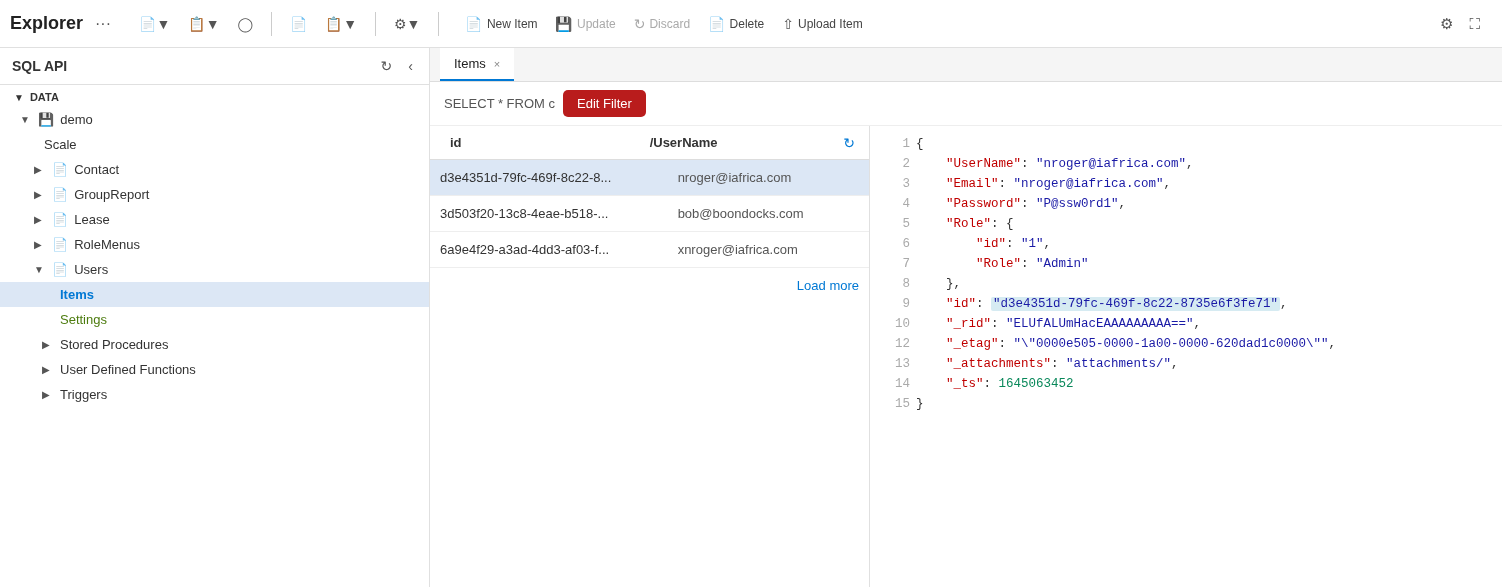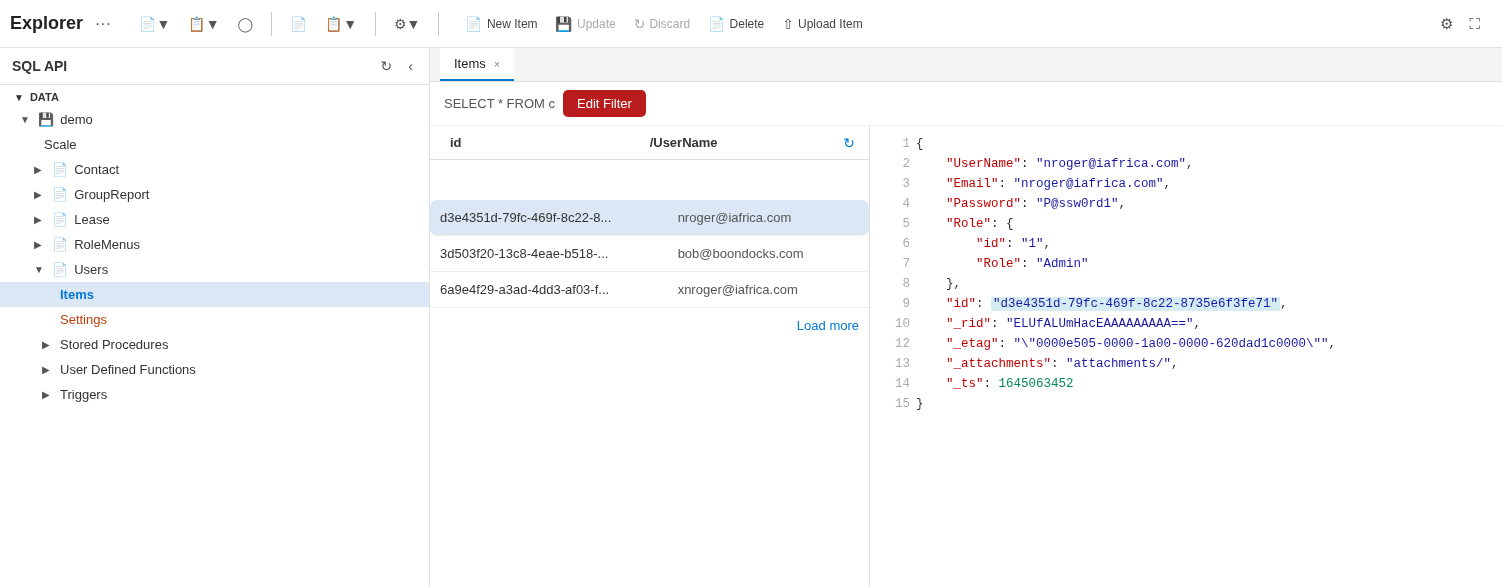--- a/index.html
+++ b/index.html
@@ -117,21 +117,21 @@
       cursor: pointer;
       color: #333;
       font-size: 13px;
       gap: 6px;
     }
     .tree-sub-sub-item {
       display: flex;
       align-items: center;
       padding: 5px 14px 5px 60px;
       cursor: pointer;
-      color: #c2410c;
+      color: #4d7c0f;
       font-size: 13px;
     }
     .tree-sub-sub-item.active { background: #dce7f5; color: #0078d4; font-weight: 600; }
 
     
     .content-area {
       flex: 1;
       display: flex;
       flex-direction: column;
       overflow: hidden;
@@ -197,21 +197,20 @@
     }
 
     
     .table-panel {
       width: 440px;
       min-width: 440px;
       border-right: 1px solid #e0e0e0;
       display: flex;
       flex-direction: column;
       overflow: hidden;
-      gap: 40px;
     }
     .table-header {
       display: flex;
       align-items: center;
       padding: 0 10px;
       background: #fff;
       border-bottom: 1px solid #ddd;
       min-height: 34px;
     }
     .th {
@@ -228,21 +227,21 @@
       padding: 4px;
     }
     .table-body { overflow-y: auto; flex: 1; }
     .table-row {
       display: flex;
       align-items: center;
       border-bottom: 1px solid #eee;
       cursor: pointer;
       min-height: 36px;
     }
-    .table-row.selected { background: #dce7f5; border-radius: 7px; }
+    .table-row.selected { background: #dce7f5; }
     .td {
       font-size: 13px;
       color: #555;
       padding: 6px 10px;
       flex: 1;
       white-space: nowrap;
       overflow: hidden;
       text-overflow: ellipsis;
     }
     .td.id-col { color: #333; flex: 1.2; }

